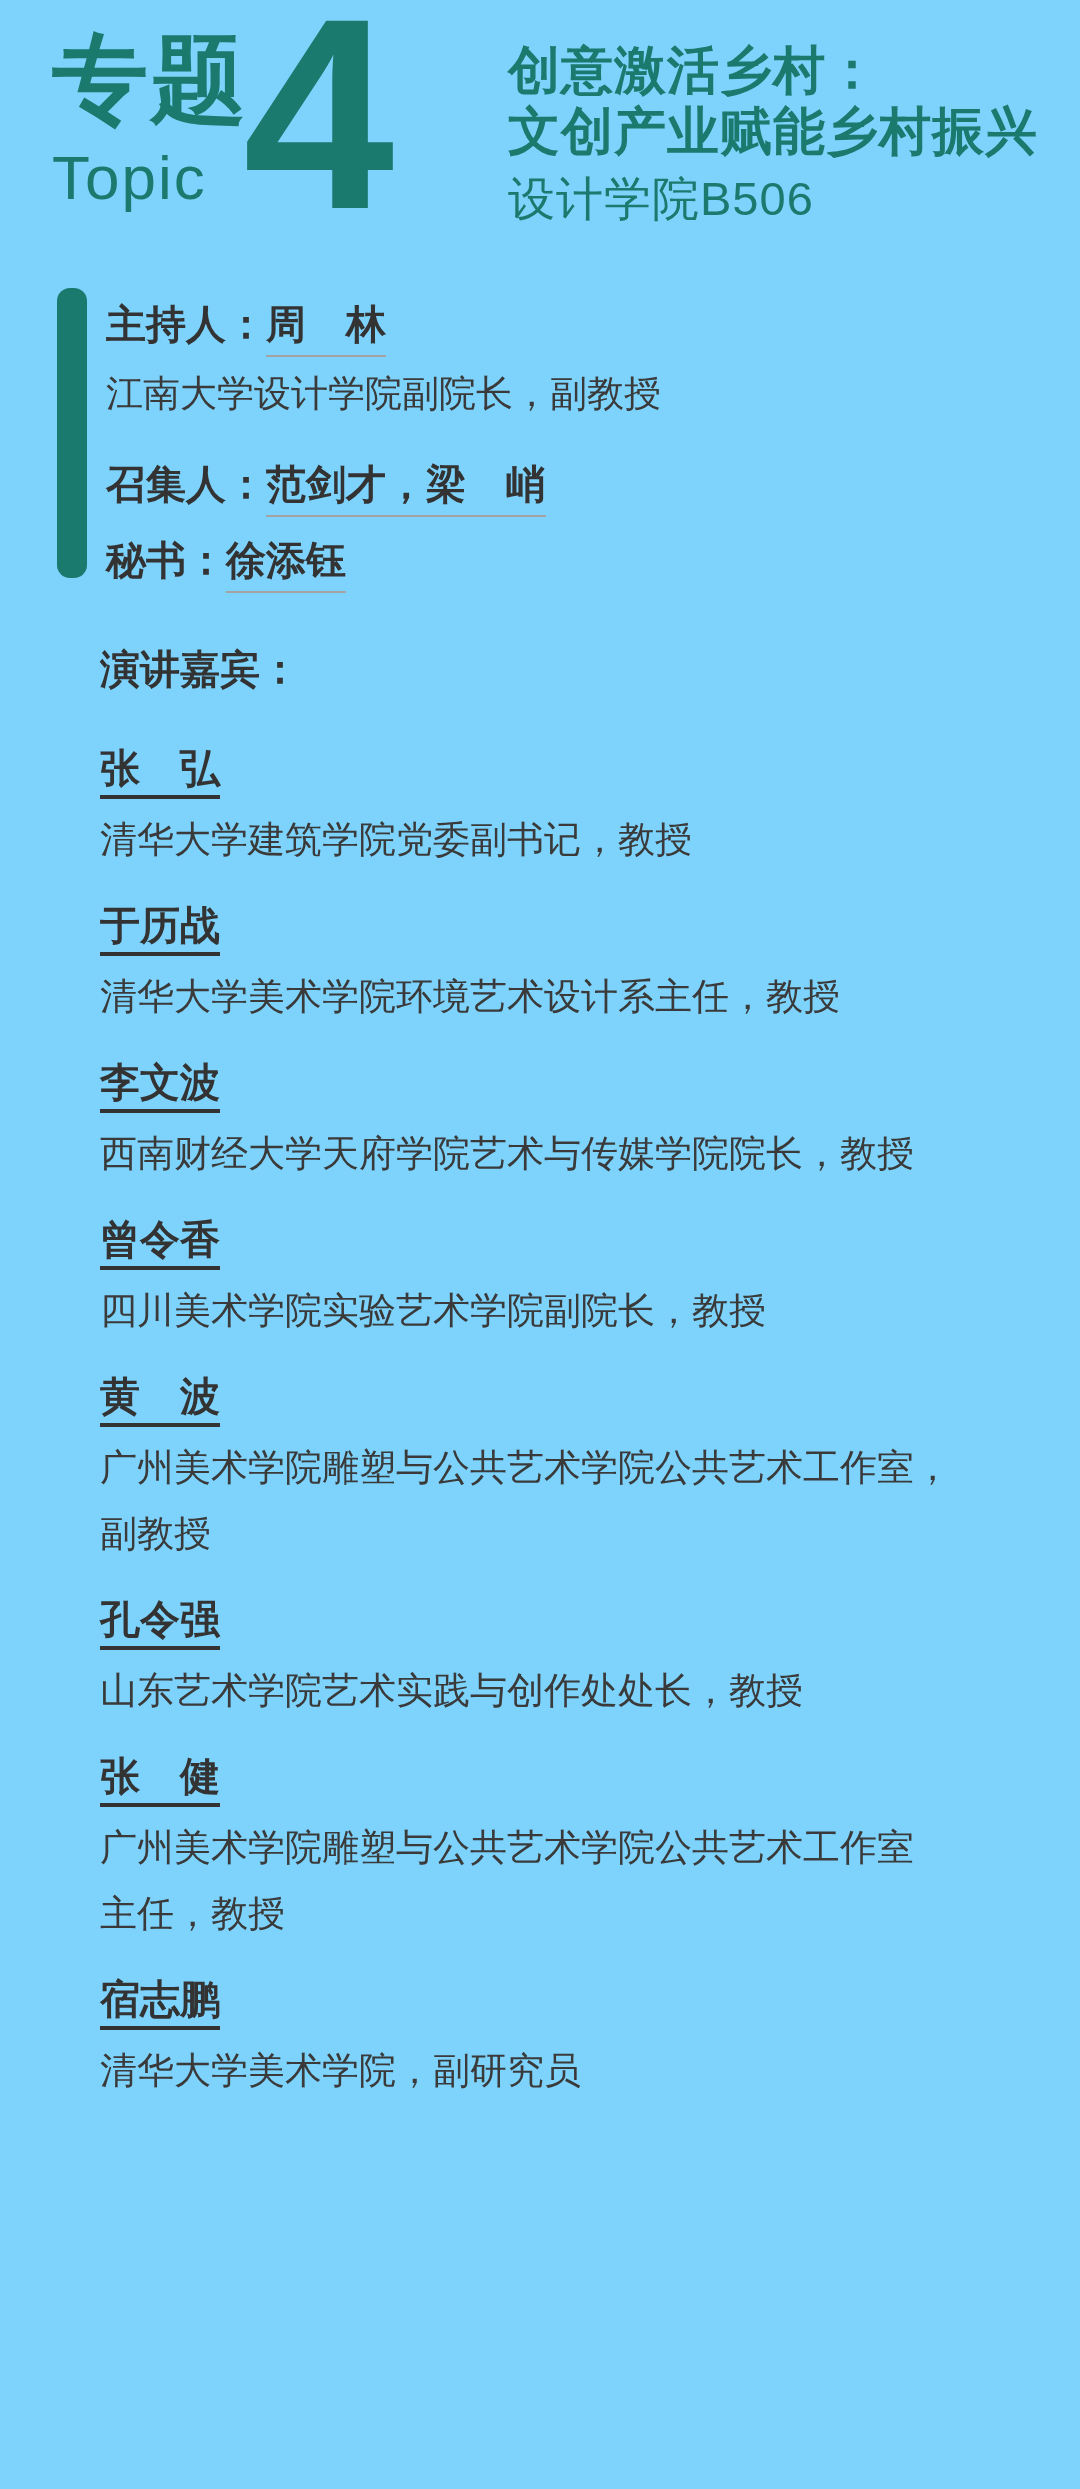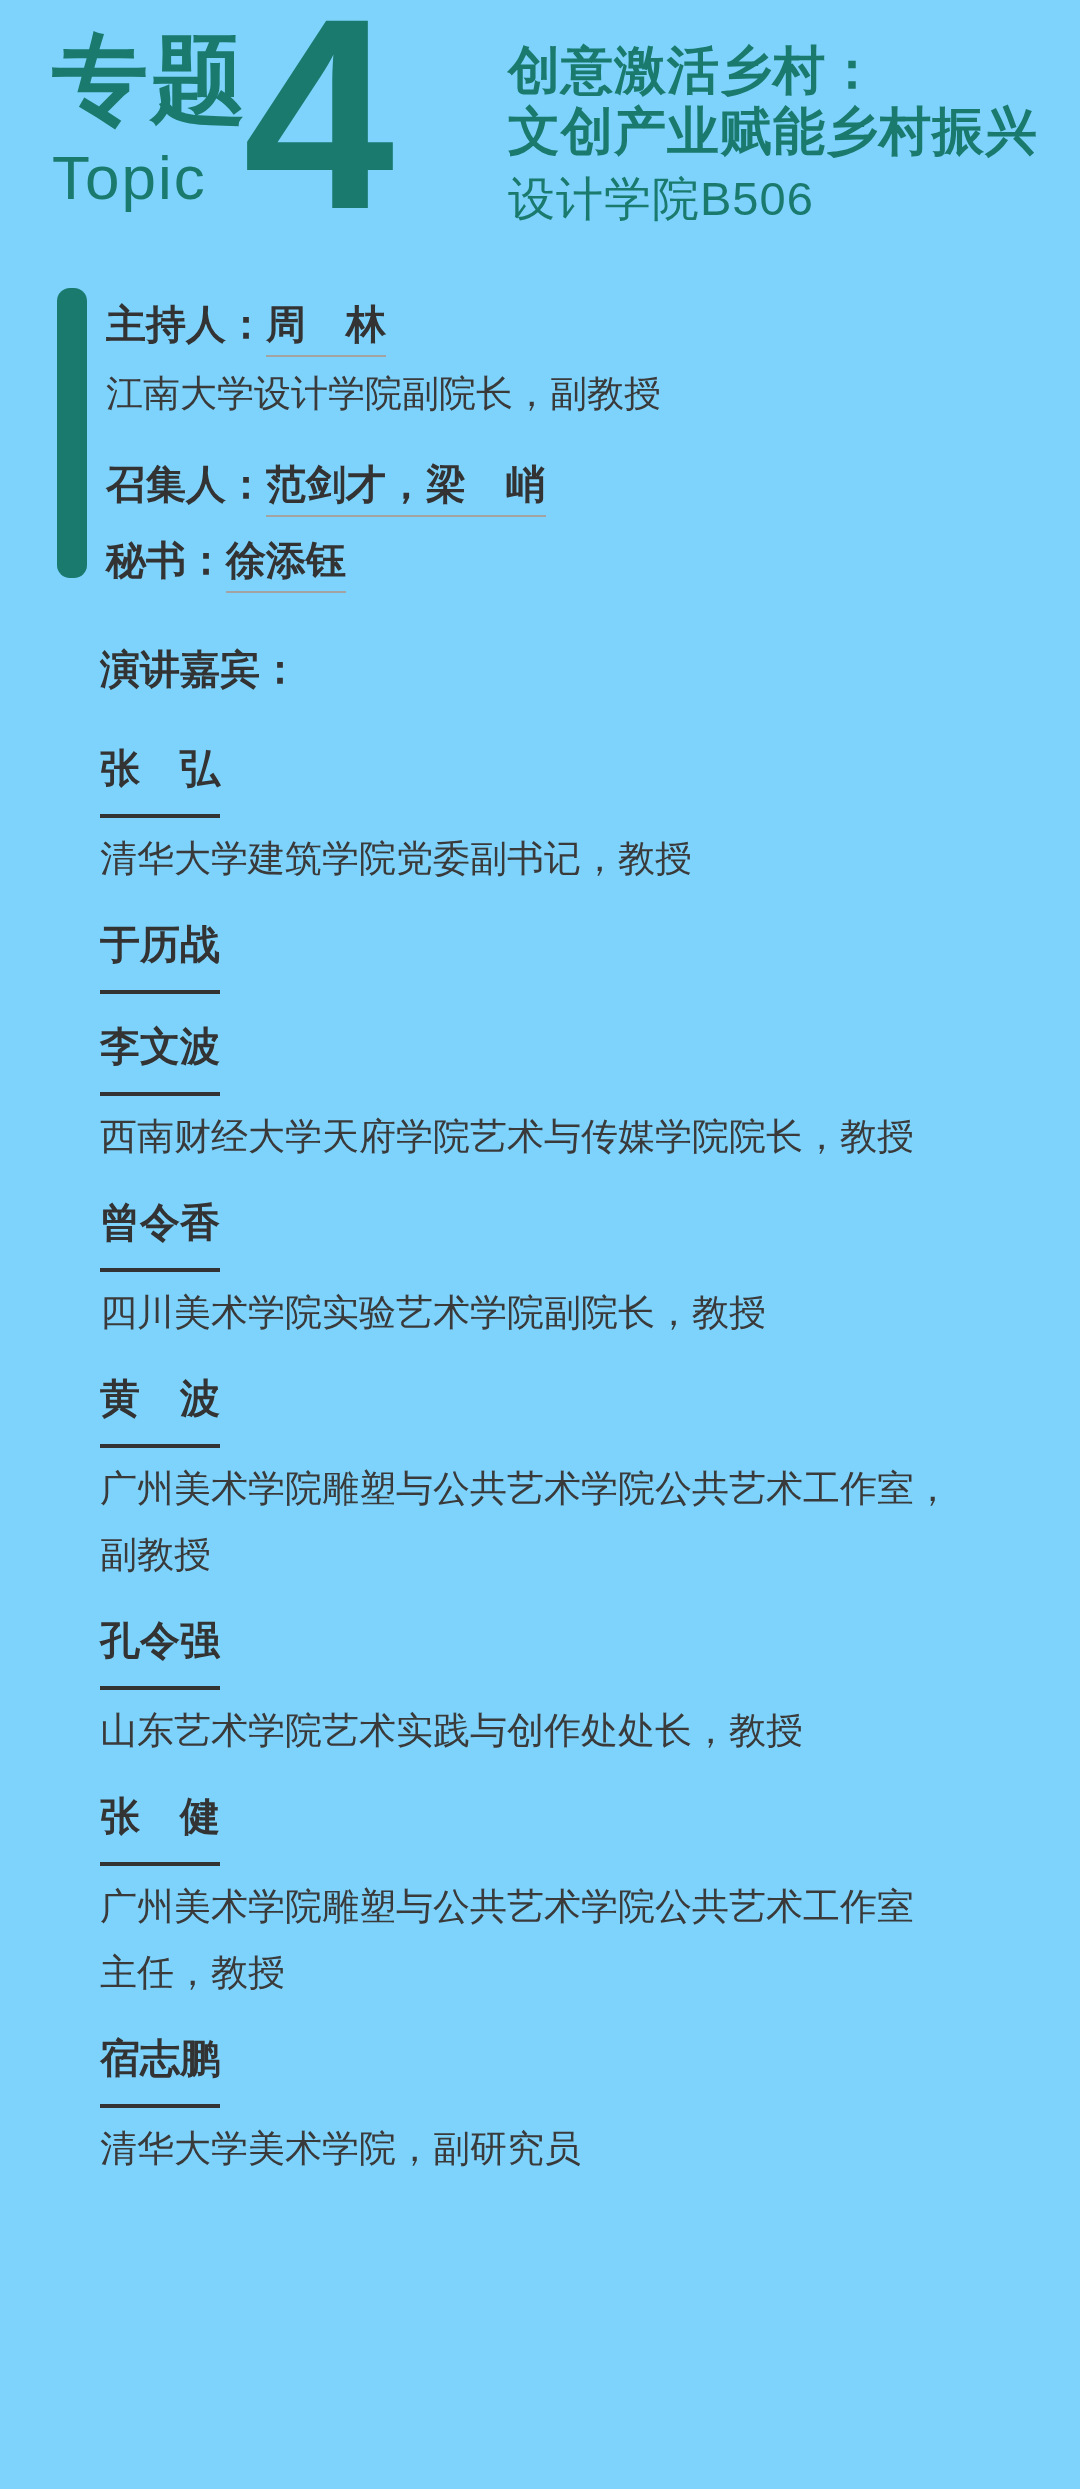--- a/index.html
+++ b/index.html
@@ -127,21 +127,21 @@
     line-height: 48px;
     margin-bottom: 51px;
   }
   .speaker { margin-bottom: 28px; }
   .speaker-name {
     display: inline-block;
     font-size: 40px;
     font-weight: 700;
     color: #333333;
     line-height: 48px;
-    padding-bottom: 22px;
+    padding-bottom: 3px;
     border-bottom: 4px solid #333333;
   }
   .speaker-affil {
     margin-top: 8px;
     font-size: 37px;
     font-weight: 400;
     color: #3a3a3a;
     line-height: 66px;
     white-space: pre-line;
   }
@@ -191,20 +191,21 @@
   <section class="speakers">
     <div class="speakers-heading">演讲嘉宾：</div>
     <div id="speaker-list">
   <div class="speaker">
     <div class="speaker-name">张　弘</div>
     <div class="speaker-affil">清华大学建筑学院党委副书记，教授</div>
   </div>
 
   <div class="speaker">
     <div class="speaker-name">于历战</div>
+    <div class="speaker-affil">清华大学美术学院环境艺术设计系主任，教授</div>
   </div>
 
 
 
   <div class="speaker">
     <div class="speaker-name">李文波</div>
     <div class="speaker-affil">西南财经大学天府学院艺术与传媒学院院长，教授</div>
   </div>
 
   <div class="speaker">

